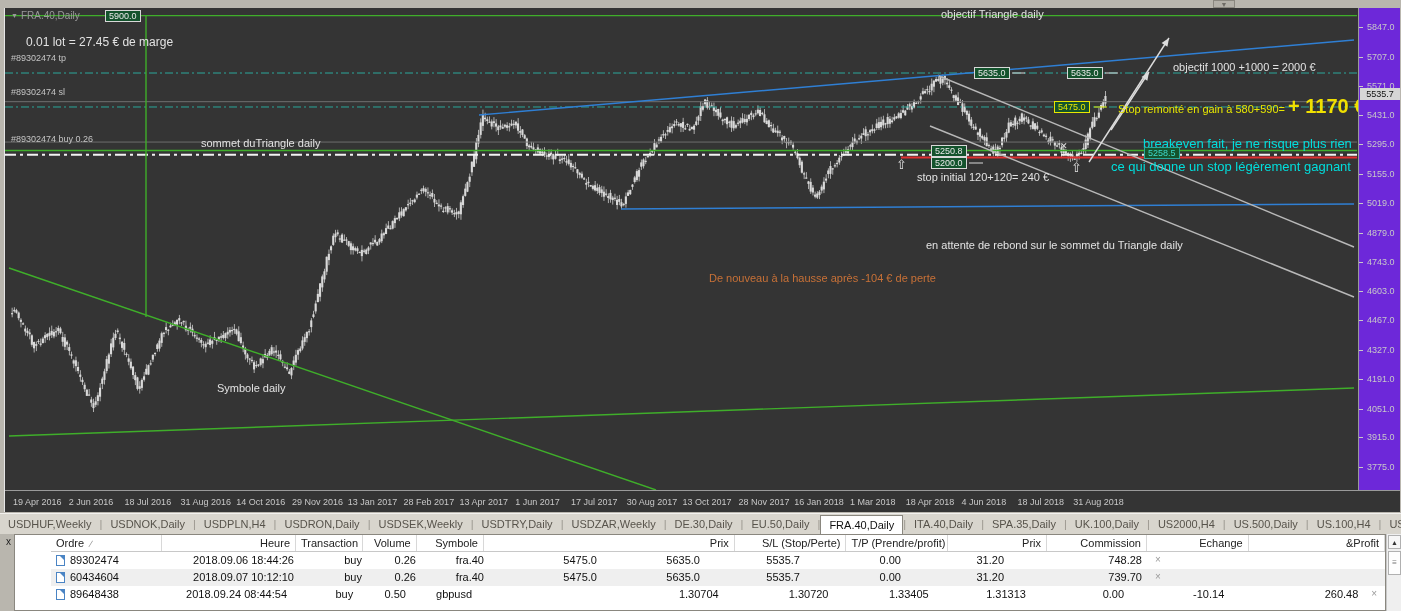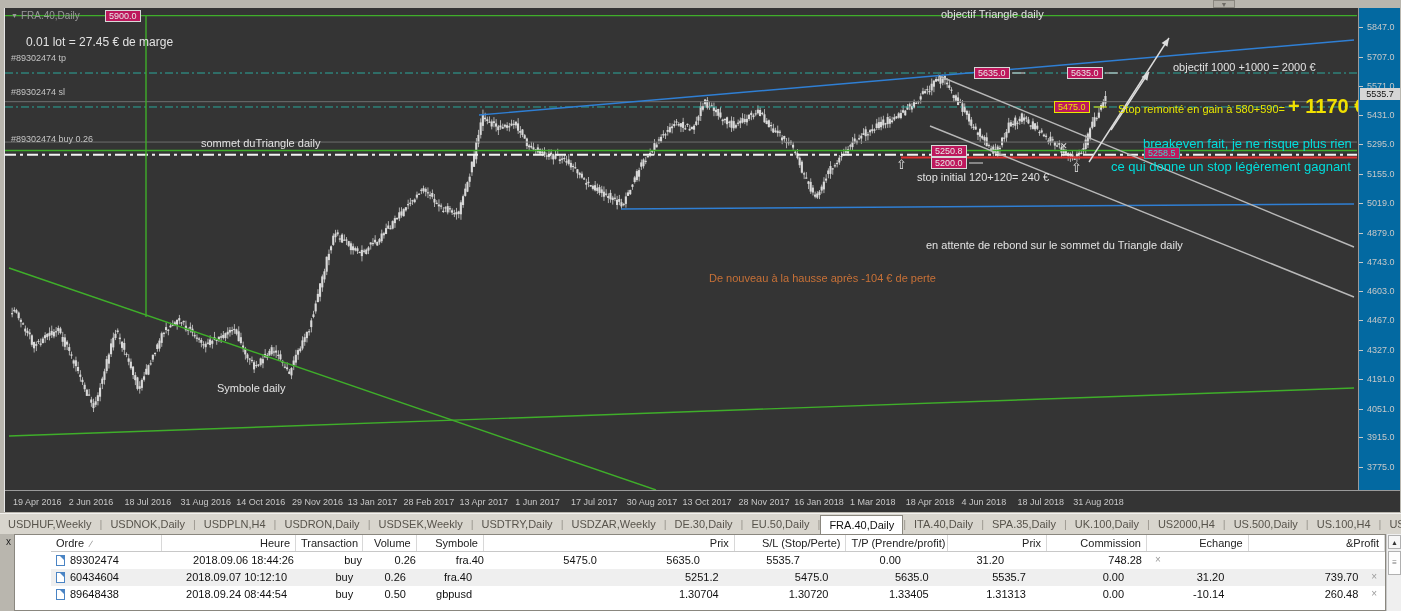--- a/index.html
+++ b/index.html
@@ -16,27 +16,27 @@
   .sym { position:absolute; left:6px; top:2px; color:#9a9a9a; font-size:10px; }
   .sym .tri { font-size:7px; vertical-align:1px; margin-right:3px; }
   .ann { position:absolute; white-space:nowrap; }
   .w   { color:#e2e2e2; font-size:11px; }
   .w9  { color:#c4c4c4; font-size:9px; }
   .cyan{ color:#00dedc; font-size:13px; }
   .yel { color:#e8e800; font-size:11px; }
   .yelbig { color:#f0e000; font-size:20px; font-weight:bold; }
   .org { color:#c87137; font-size:11px; }
   .tag { position:absolute; height:12px; line-height:11px; font-size:9px; padding:0 3px;
-    background:#be185d; border:1px solid #d8d8d8; color:#e8e8e8; }
+    background:#14532d; border:1px solid #d8d8d8; color:#e8e8e8; }
   .tag.yellow { border-color:#e8e800; color:#e8e800; }
   .tag.teal   { border-color:#2aa79b; color:#3fd8cc; }
   .marker { position:absolute; color:#e0e0e0; }
   
   .paxis { position:absolute; left:1353px; top:0; width:42px; height:482px;
-    border-left:1px solid #9a9a9a; background:#0369a1; }
+    border-left:1px solid #9a9a9a; background:#6d28d9; }
   .ptick { position:absolute; left:8px; color:#c8c8c8; font-size:9px; }
   .ptick:before { content:""; position:absolute; left:-8px; top:5px; width:4px; height:1px; background:#c8c8c8; }
   .pcur { position:absolute; left:1px; width:40px; background:#d6d6d6; color:#111; font-size:9px;
     height:12px; line-height:12px; text-align:center; }
   
   .daxis { position:absolute; left:0; top:482px; width:1395px; height:22px;
     border-top:1px solid #9a9a9a; background:#343434; }
   .dtick { position:absolute; top:6px; color:#c8c8c8; font-size:9px; white-space:nowrap; }
   
   .tabbar { position:absolute; left:0; top:513px; width:1401px; height:21px; background:#d8d5cd;
@@ -1246,21 +1246,20 @@
           <div class="tcell r" style="width: 103px;">31.20</div>
           <div class="tcell r" style="width: 138px;">748.28</div>
           <div class="tcell rowx">×</div>
         </div>
         <div class="trow alt">
           <div class="tcell" style="width: 112px;"><span class="docicon"></span><span>60434604</span></div>
           <div class="tcell r" style="width: 136px;">2018.09.07 10:12:10</div>
           <div class="tcell r" style="width: 68px;">buy</div>
           <div class="tcell r" style="width: 54px;">0.26</div>
           <div class="tcell r" style="width: 68px;">fra.40</div>
-          <div class="tcell r" style="width: 254px;">5251.2</div>
           <div class="tcell r" style="width: 113px;">5475.0</div>
           <div class="tcell r" style="width: 103px;">5635.0</div>
           <div class="tcell r" style="width: 100px;">5535.7</div>
           <div class="tcell r" style="width: 101px;">0.00</div>
           <div class="tcell r" style="width: 103px;">31.20</div>
           <div class="tcell r" style="width: 138px;">739.70</div>
           <div class="tcell rowx">×</div>
         </div>
         <div class="trow">
           <div class="tcell" style="width: 112px;"><span class="docicon"></span><span>89648438</span></div>

